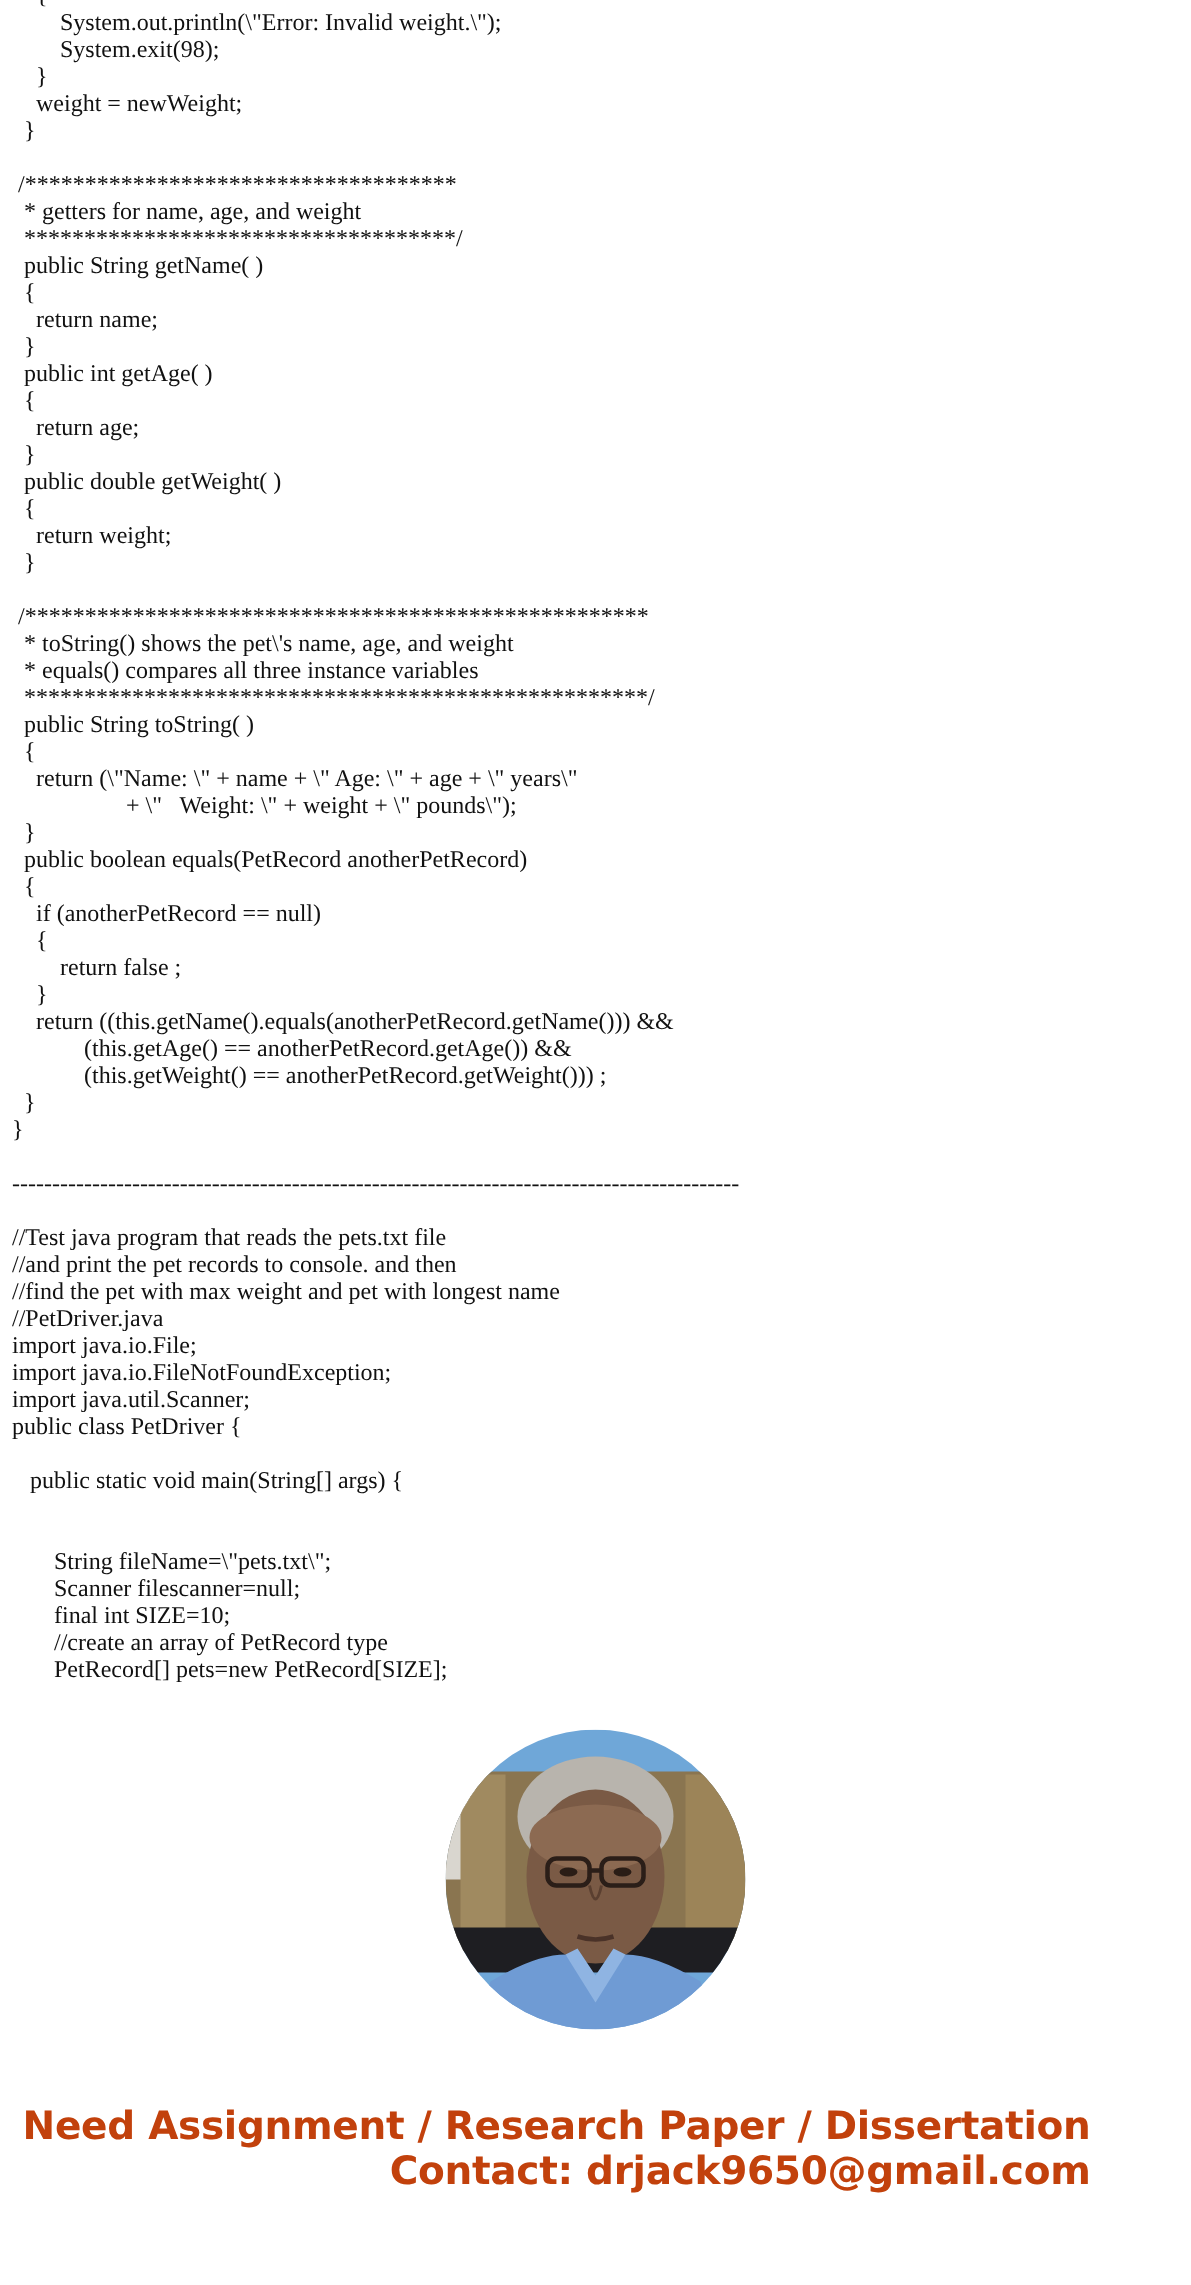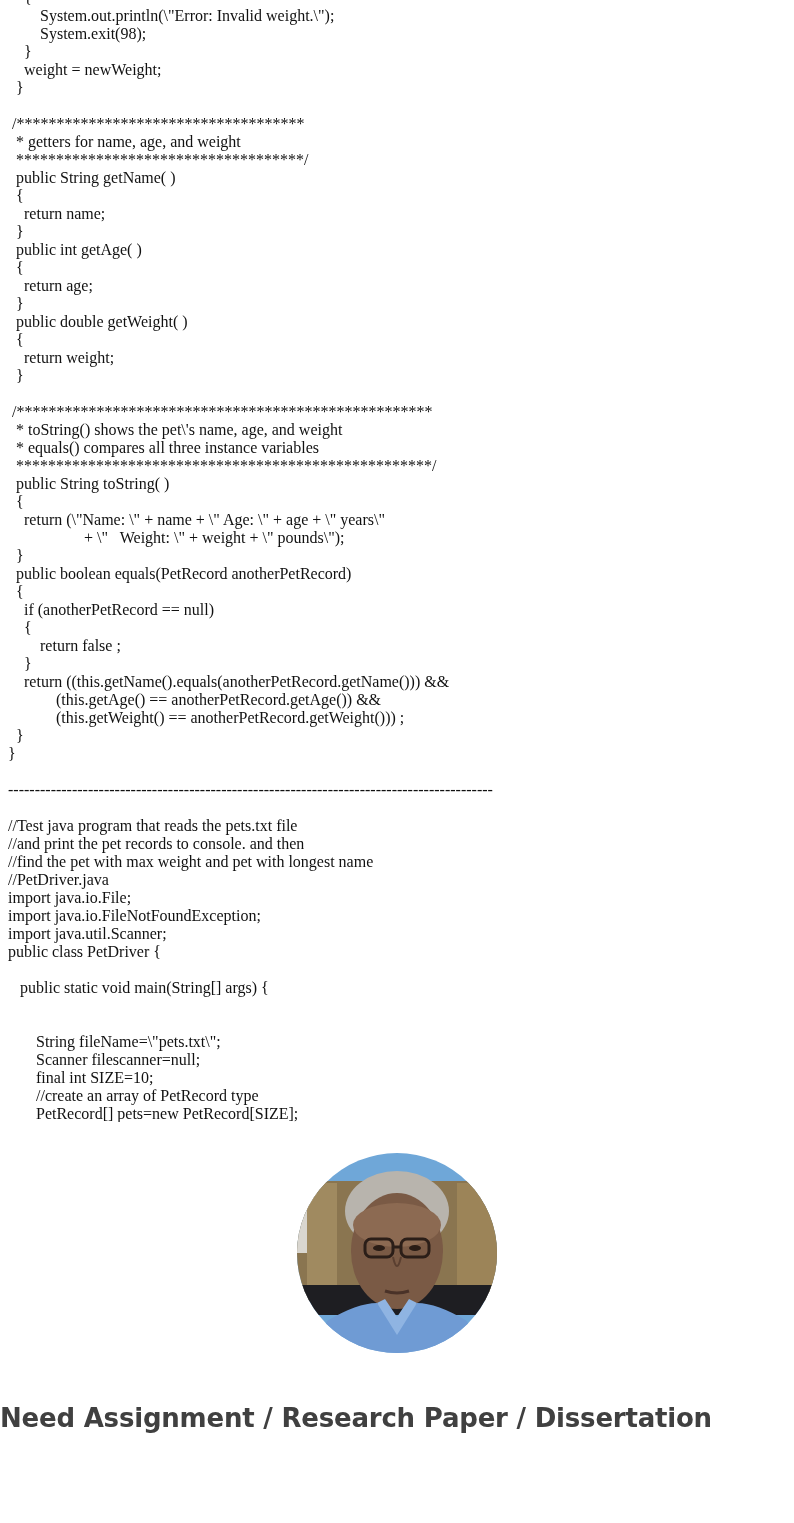--- a/index.html
+++ b/index.html
@@ -48,26 +48,26 @@
     .avatar-wrap svg {
       display: block;
       width: 200px;
       height: 200px;
     }
     .footer-banner {
       position: absolute;
       left: 0;
       top: 1403px;
       width: 727px;
-      text-align: left;
+      text-align: right;
       font-family: "DejaVu Sans", "Liberation Sans", sans-serif;
       font-weight: bold;
       font-size: 26px;
       line-height: 30px;
-      color: #404040;
+      color: #c2410c;
       letter-spacing: -0.2px;
     }
     .footer-line {
       display: block;
     }
   </style>
 </head>
 <body>
 
 <div class="code-viewport">
@@ -92,13 +92,14 @@
     <ellipse cx="118" cy="95" rx="6" ry="3" fill="#2a1d16"></ellipse>
     <path d="M96 104 Q100 122 104 104" fill="none" stroke="#5a3f30" stroke-width="2"></path>
     <path d="M88 138 Q100 142 112 138" fill="none" stroke="#4a3228" stroke-width="3"></path>
     <path d="M20 200 L30 168 Q60 150 80 150 L100 170 L120 150 Q140 150 170 168 L180 200 Z" fill="#6f9bd4"></path>
     <path d="M80 150 L100 182 L120 150 L112 146 L100 164 L88 146 Z" fill="#8fb4e2"></path>
   </svg>
 </div>
 
 <div class="footer-banner">
   <span class="footer-line">Need Assignment / Research Paper / Dissertation</span>
+  <span class="footer-line">Contact: drjack9650@gmail.com</span>
 </div>
 
 </body></html>

